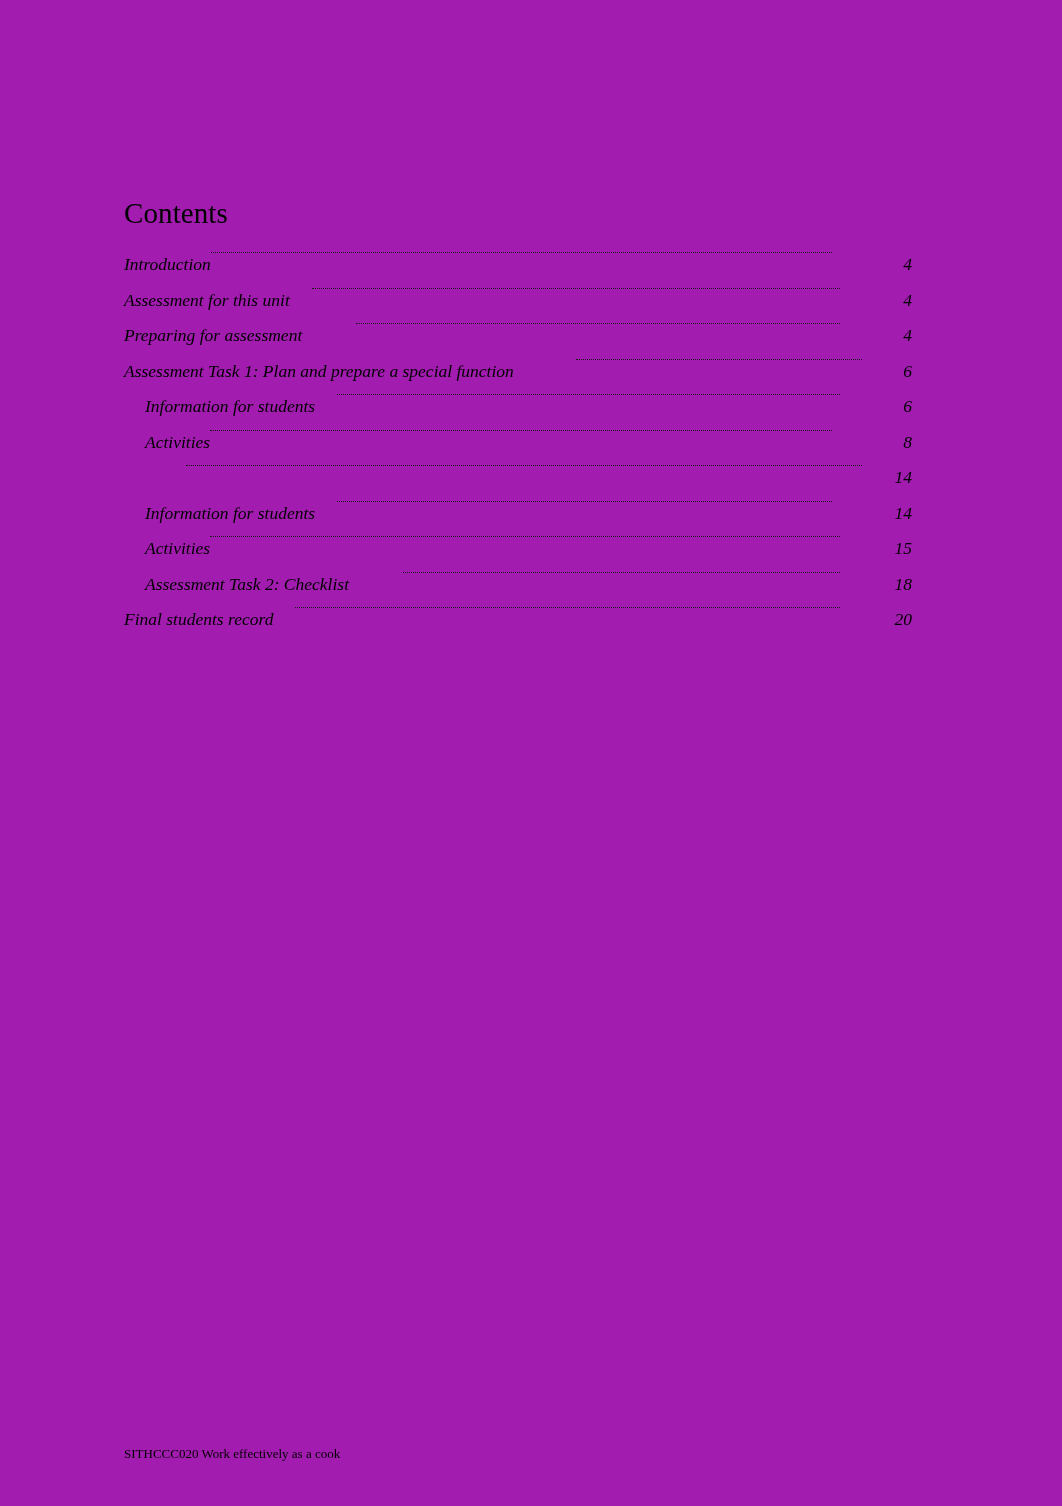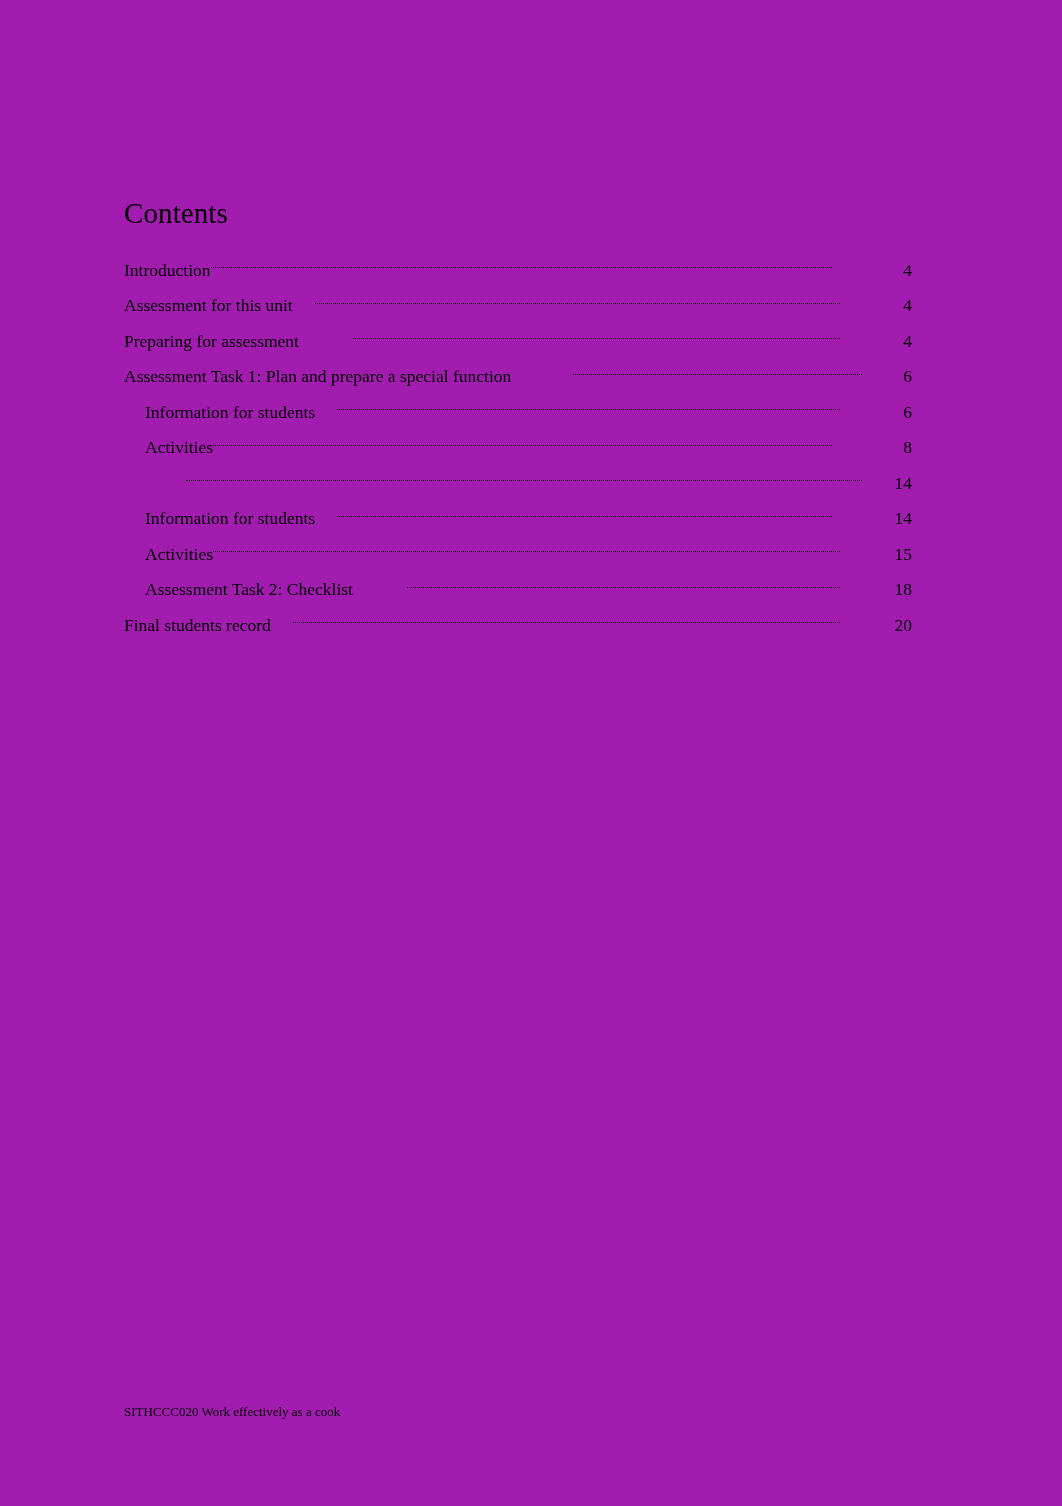--- a/index.html
+++ b/index.html
@@ -33,25 +33,26 @@
 
   
   .toc {
     position: absolute;
     left: 124px;
     top: 252px;
     width: 788px;
   }
   .toc-row {
     display: flex;
-    align-items: center;
+    align-items: flex-start;
     height: 35.5px;
     font-size: 17.5px;
     line-height: 24px;
     white-space: nowrap;
+    font-style: italic;
   }
   .toc-row.lvl2 {
     padding-left: 21px;
   }
   .toc-label {
     flex: 0 0 auto;
   }
   
   .toc-gap {
     flex: 0 0 auto;
@@ -94,21 +95,21 @@
 
   
   .footer {
     position: absolute;
     left: 124px;
     top: 1368px;
     font-size: 13px;
     line-height: 17.5px;
     white-space: pre;
   }
-  .footer-line { display: block; }
+  .footer-line { display: block; margin-top: 42px; }
 </style>
 </head>
 <body>
 
 <div class="page">
 
   <div class="toc-heading">Contents</div>
 
   <div class="toc" id="toc-list">
       <div class="toc-row">

